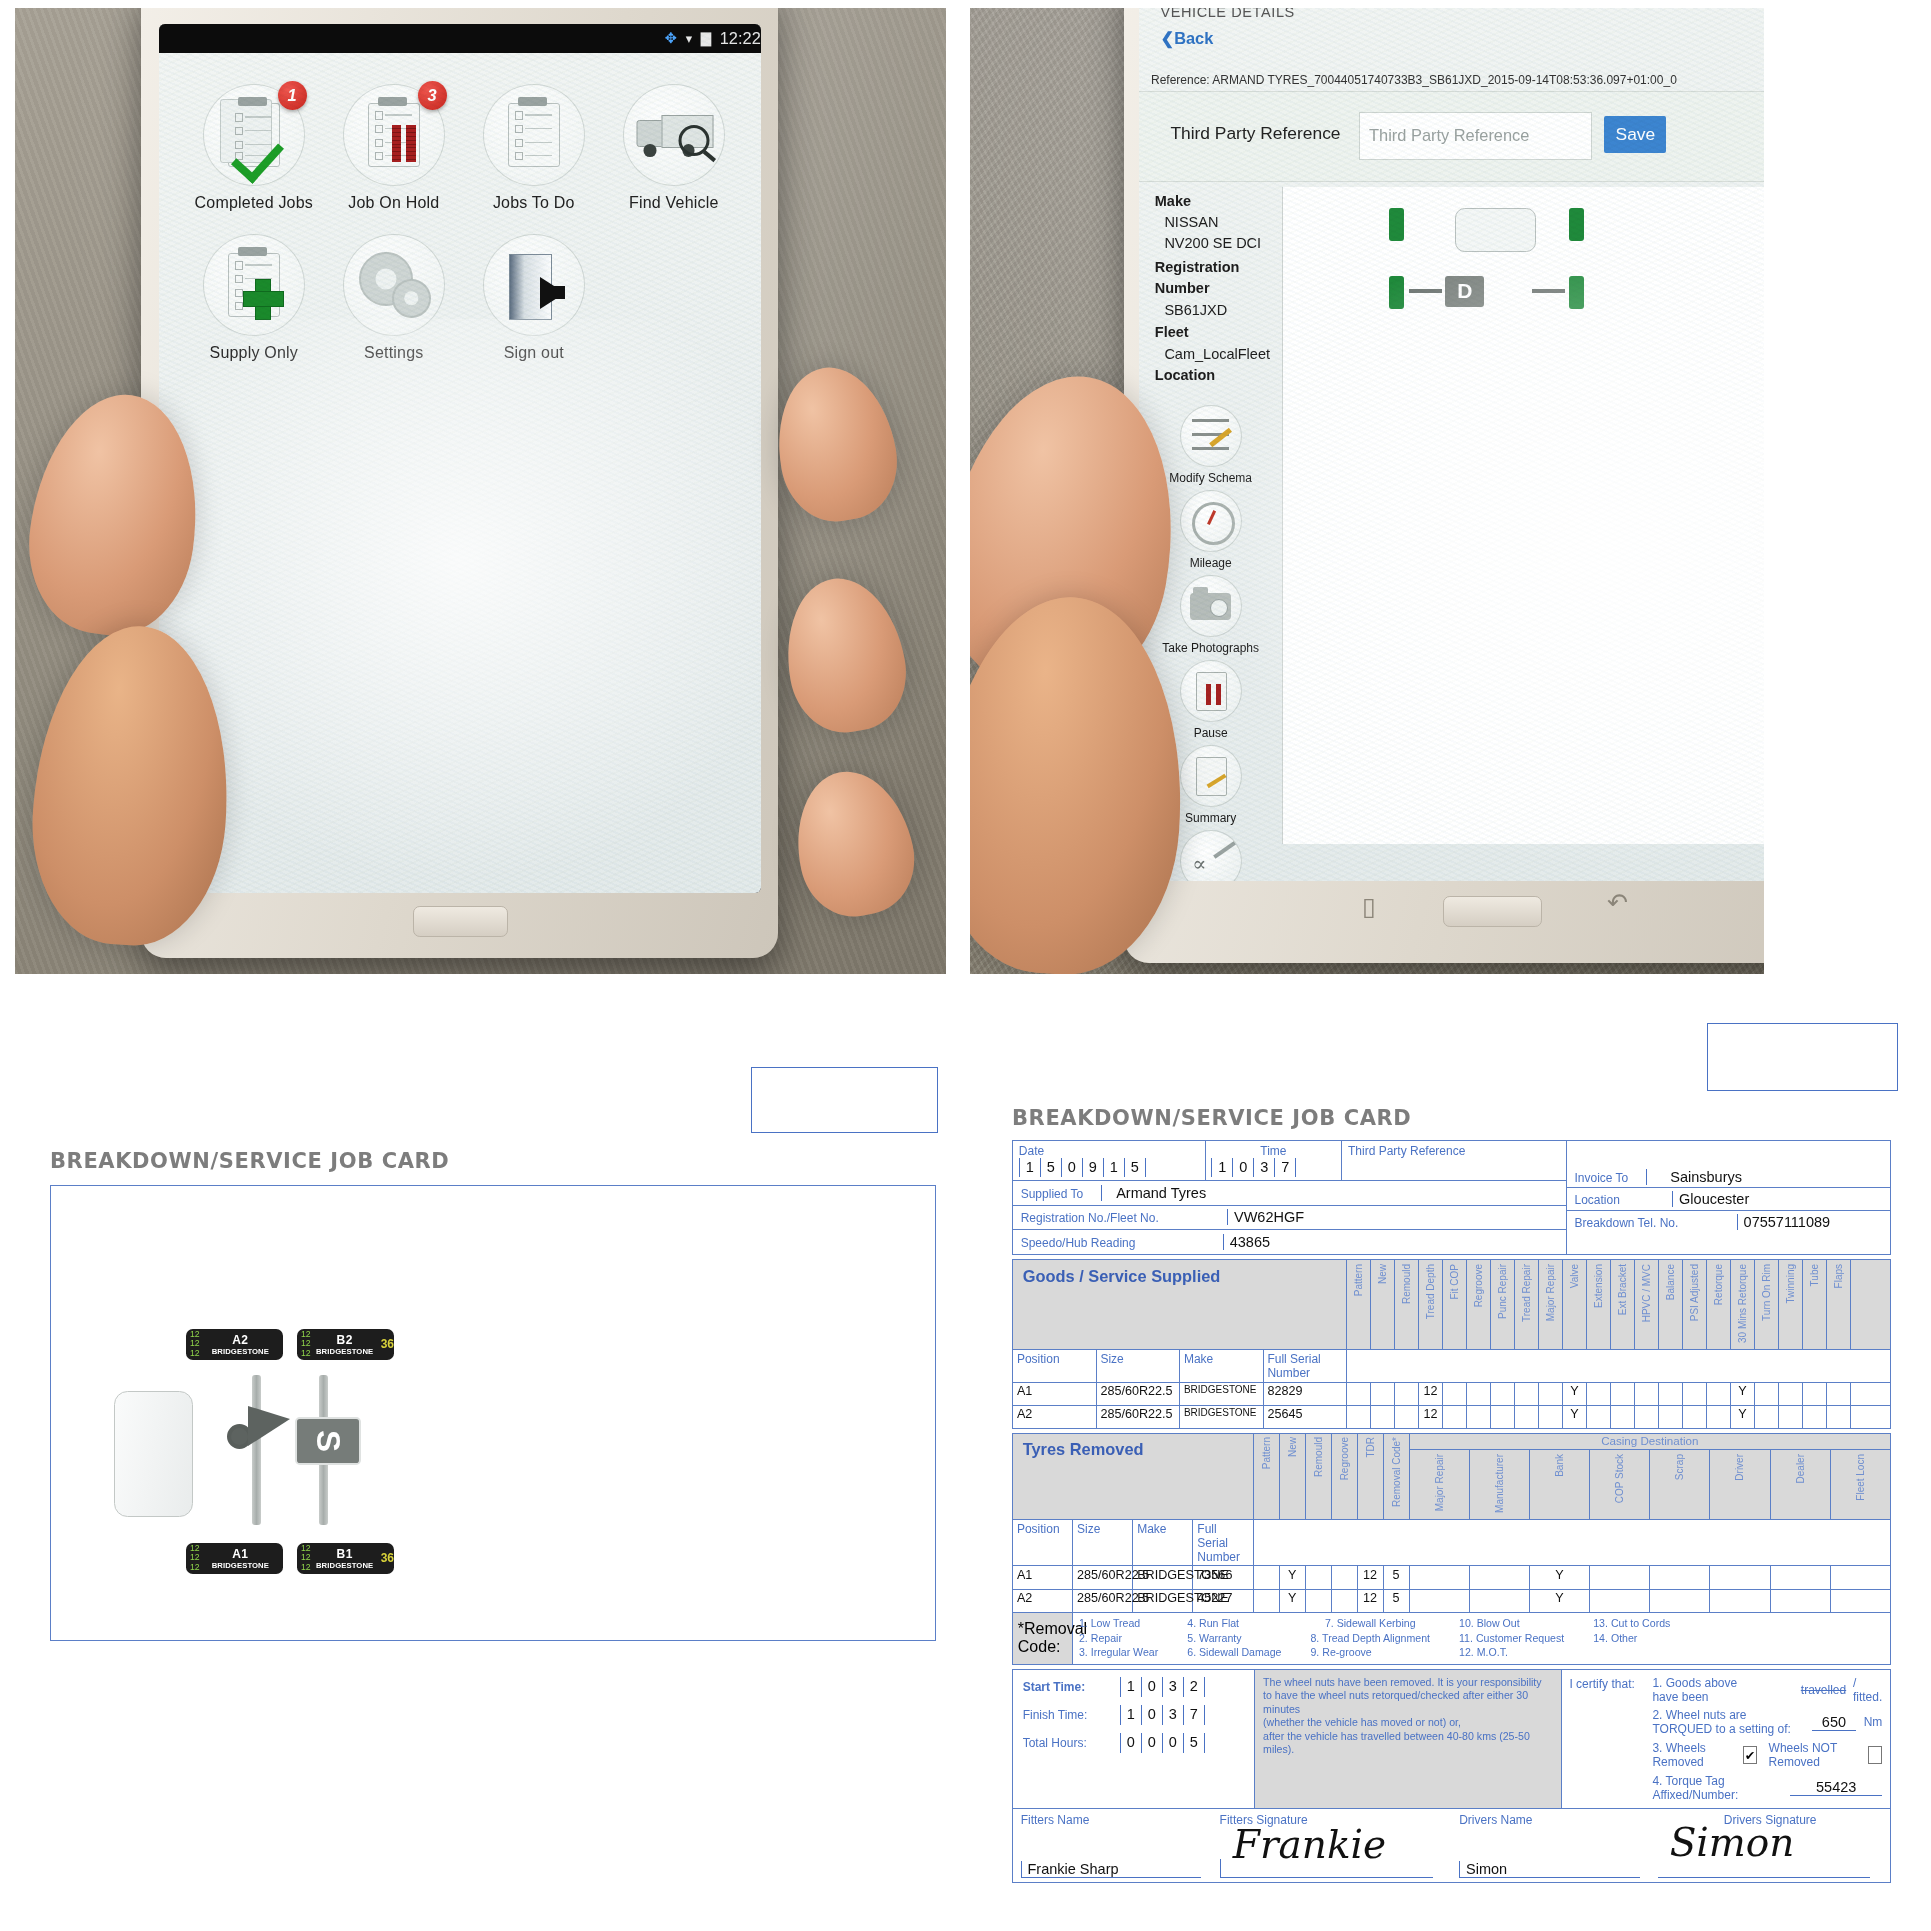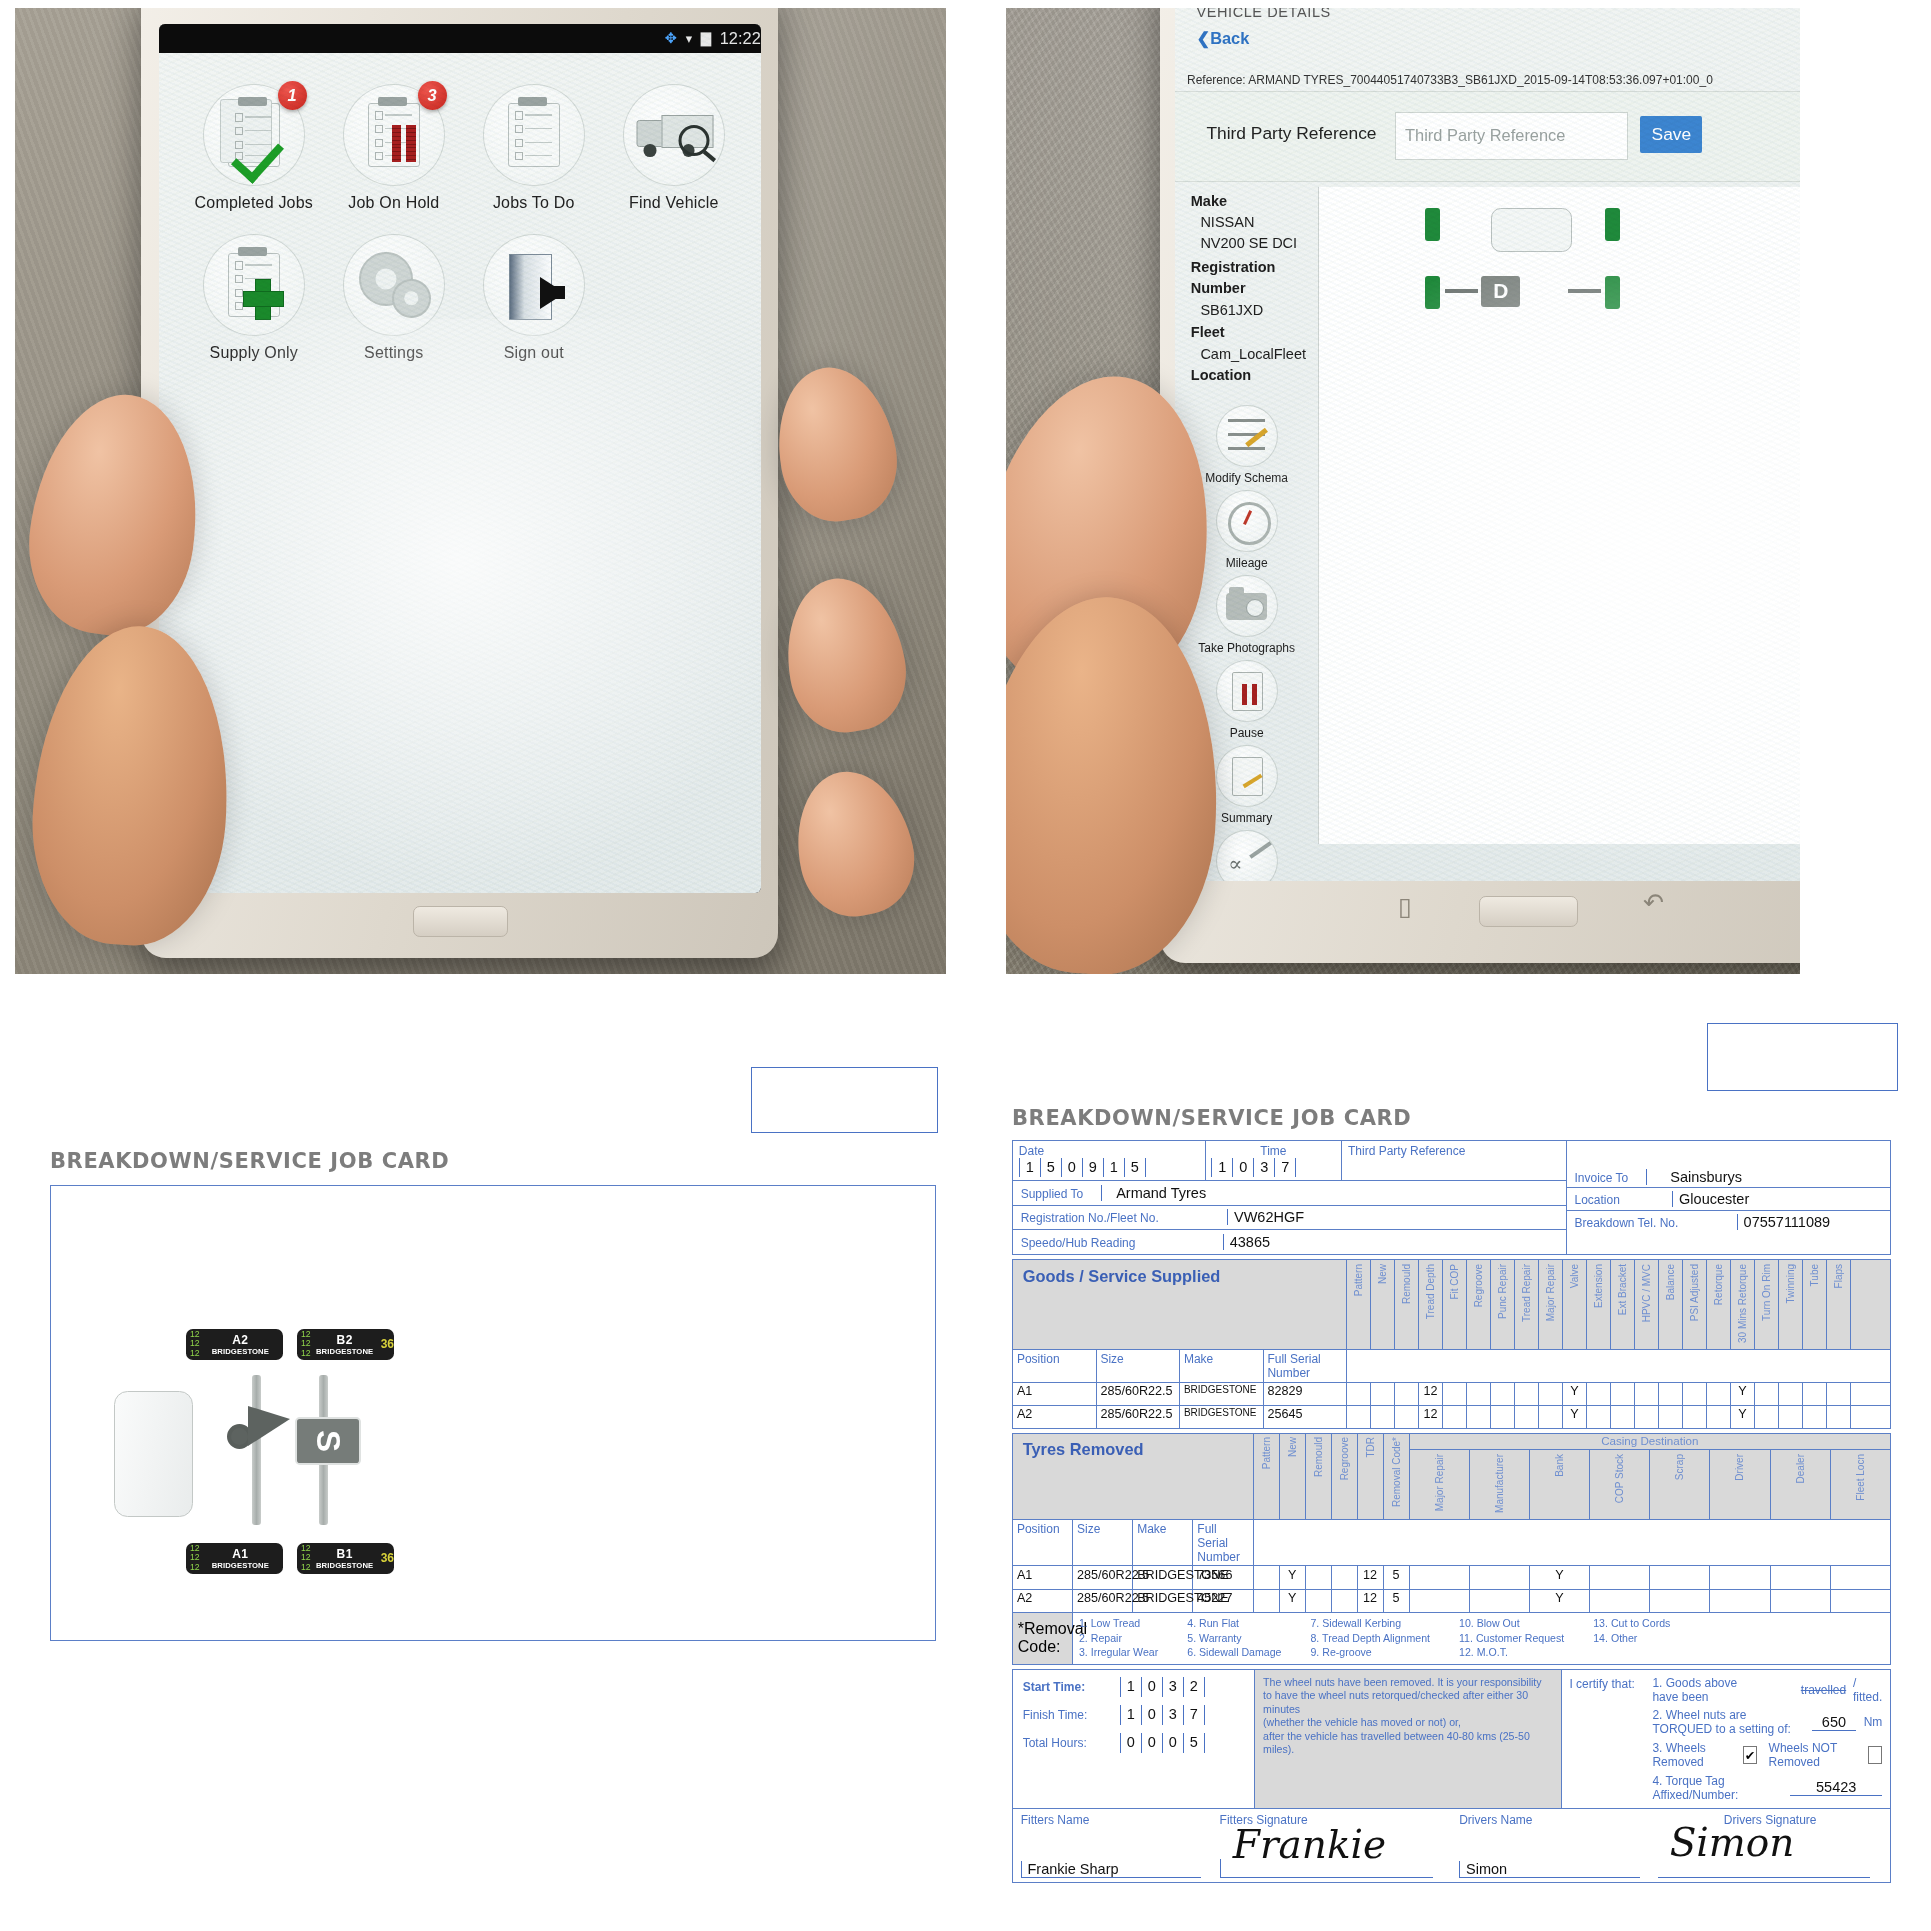--- a/index.html
+++ b/index.html
@@ -1,21 +1,21 @@
 <!DOCTYPE html>
 <html><head>
 <meta charset="utf-8">
 <style>
   html,body{margin:0;padding:0;background:#ffffff;}
   body{width:1931px;height:1931px;position:relative;font-family:"Liberation Sans",sans-serif;-webkit-font-smoothing:none;}
 
   
   .photo{position:absolute;overflow:hidden;}
   #photo-left{left:15.4px;top:7.7px;width:931px;height:966px;}
-  #photo-right{left:1006px;top:7.7px;width:794px;height:966px;text-decoration:underline;}
+  #photo-right{left:970px;top:7.7px;width:794px;height:966px;text-decoration:underline;}
 
   .wall{position:absolute;inset:0;
         background:
           radial-gradient(ellipse at 30% 20%, rgba(255,255,255,.18), rgba(0,0,0,0) 60%),
           repeating-linear-gradient(62deg, rgba(255,255,255,.055) 0 1.9px, rgba(0,0,0,.045) 1.9px 4.8px),
           repeating-linear-gradient(-47deg, rgba(255,255,255,.05) 0 2.9px, rgba(0,0,0,.04) 2.9px 6.8px),
           linear-gradient(160deg,#9b968c 0%,#8e887c 40%,#7e7868 100%);
   }
   #photo-left .wall{background:
           radial-gradient(ellipse at 65% 15%, rgba(255,255,255,.20), rgba(0,0,0,0) 65%),
@@ -704,21 +704,21 @@
                 <div class="lbl" style="font-size: 10.6px; line-height: 14.5px;">1.  Low Tread</div>
                 <div class="lbl" style="font-size: 10.6px; line-height: 14.5px;">2.  Repair</div>
                 <div class="lbl" style="font-size: 10.6px; line-height: 14.5px;">3.  Irregular Wear</div>
               </div>
               <div>
                 <div class="lbl" style="font-size: 10.6px; line-height: 14.5px;">4.  Run Flat</div>
                 <div class="lbl" style="font-size: 10.6px; line-height: 14.5px;">5.  Warranty</div>
                 <div class="lbl" style="font-size: 10.6px; line-height: 14.5px;">6.  Sidewall Damage</div>
               </div>
               <div>
-                <div class="lbl" style="font-size: 10.6px; line-height: 14.5px;">7.  Sidewall Kerbing</div>
+                <div class="lbl" style="font-size: 10.6px; line-height: 14.5px; text-align: center;">7.  Sidewall Kerbing</div>
                 <div class="lbl" style="font-size: 10.6px; line-height: 14.5px;">8.  Tread Depth Alignment</div>
                 <div class="lbl" style="font-size: 10.6px; line-height: 14.5px;">9.  Re-groove</div>
               </div>
               <div>
                 <div class="lbl" style="font-size: 10.6px; line-height: 14.5px;">10.  Blow Out</div>
                 <div class="lbl" style="font-size: 10.6px; line-height: 14.5px;">11.  Customer Request</div>
                 <div class="lbl" style="font-size: 10.6px; line-height: 14.5px;">12.  M.O.T.</div>
               </div>
               <div>
                 <div class="lbl" style="font-size: 10.6px; line-height: 14.5px;">13.  Cut to Cords</div>

